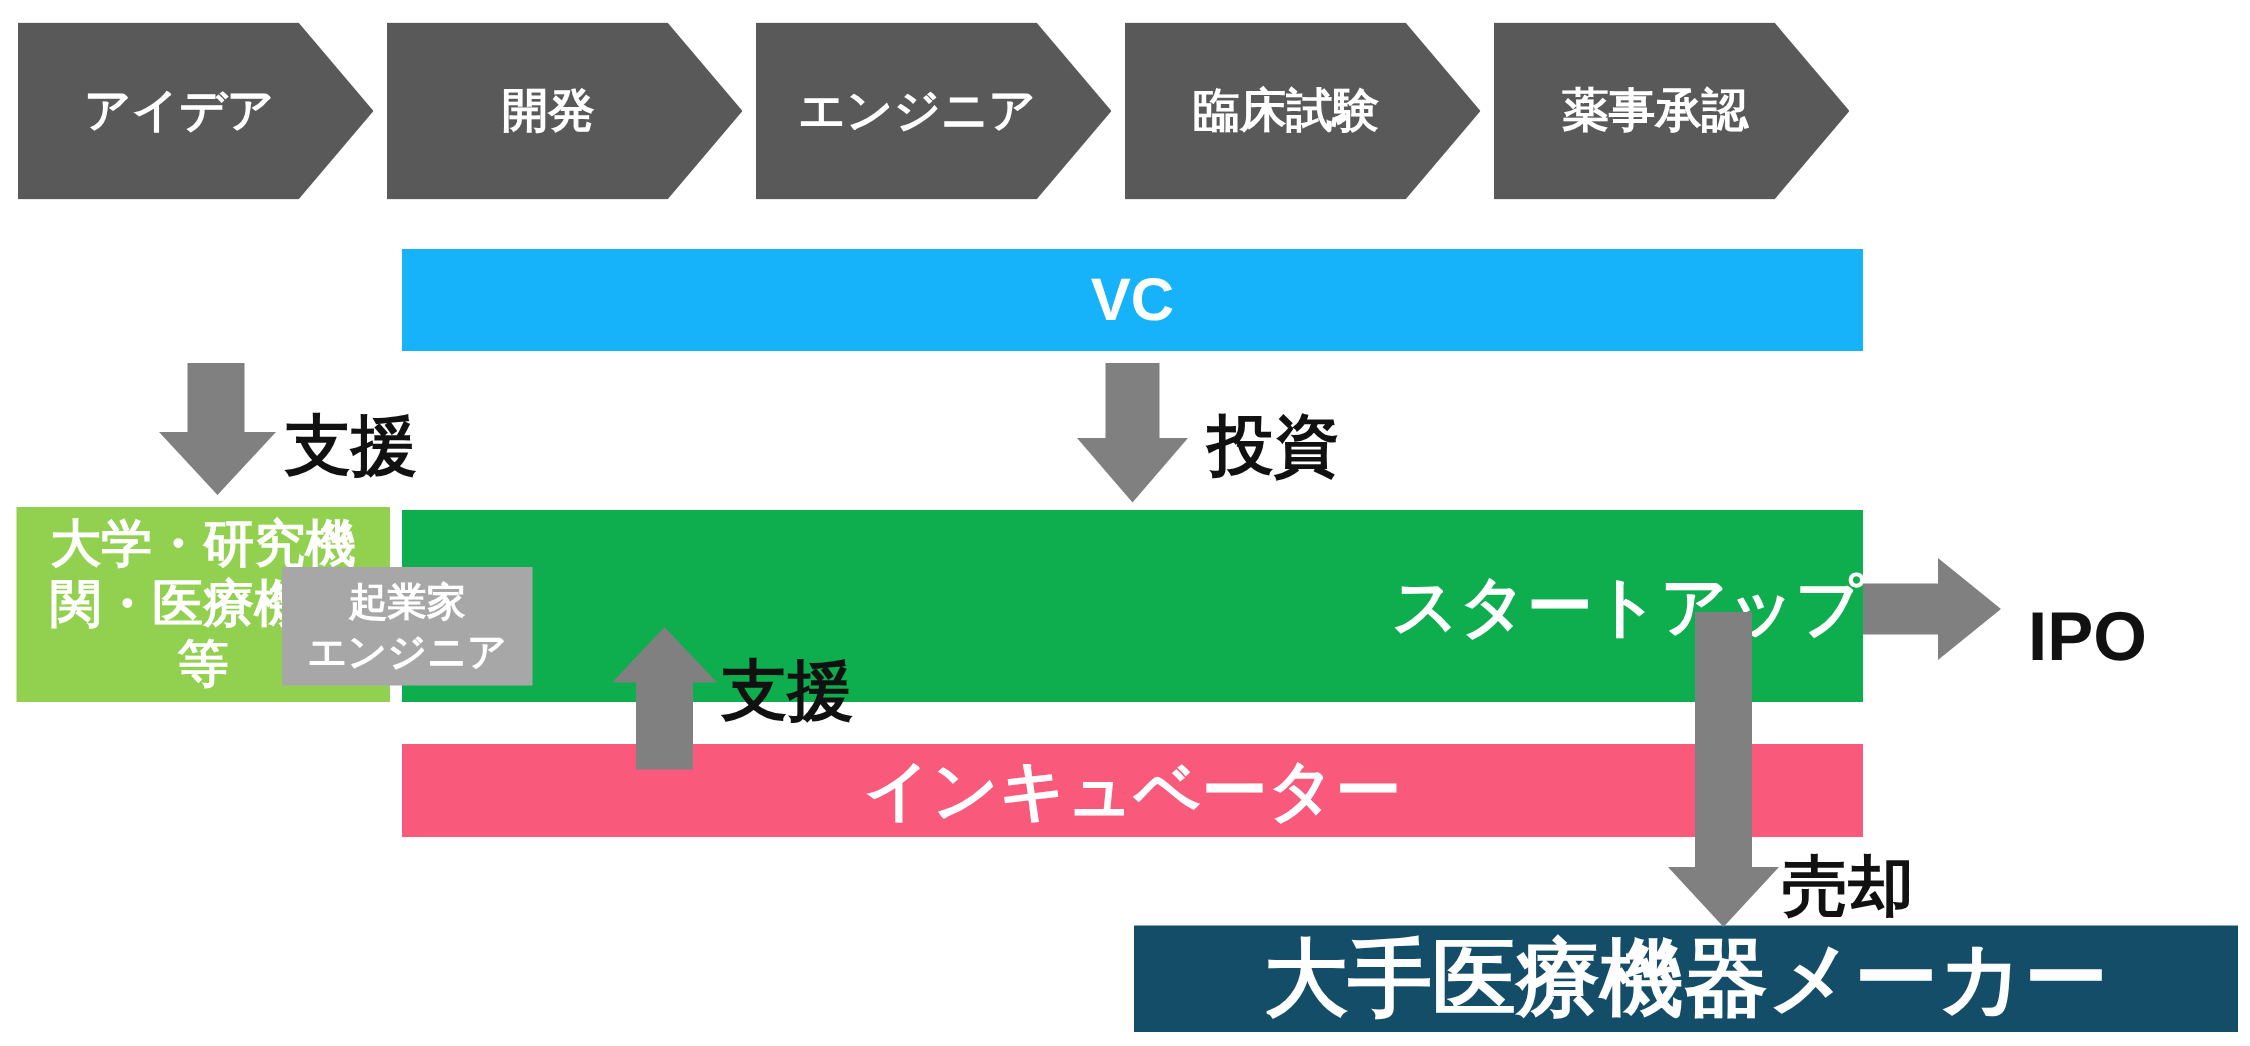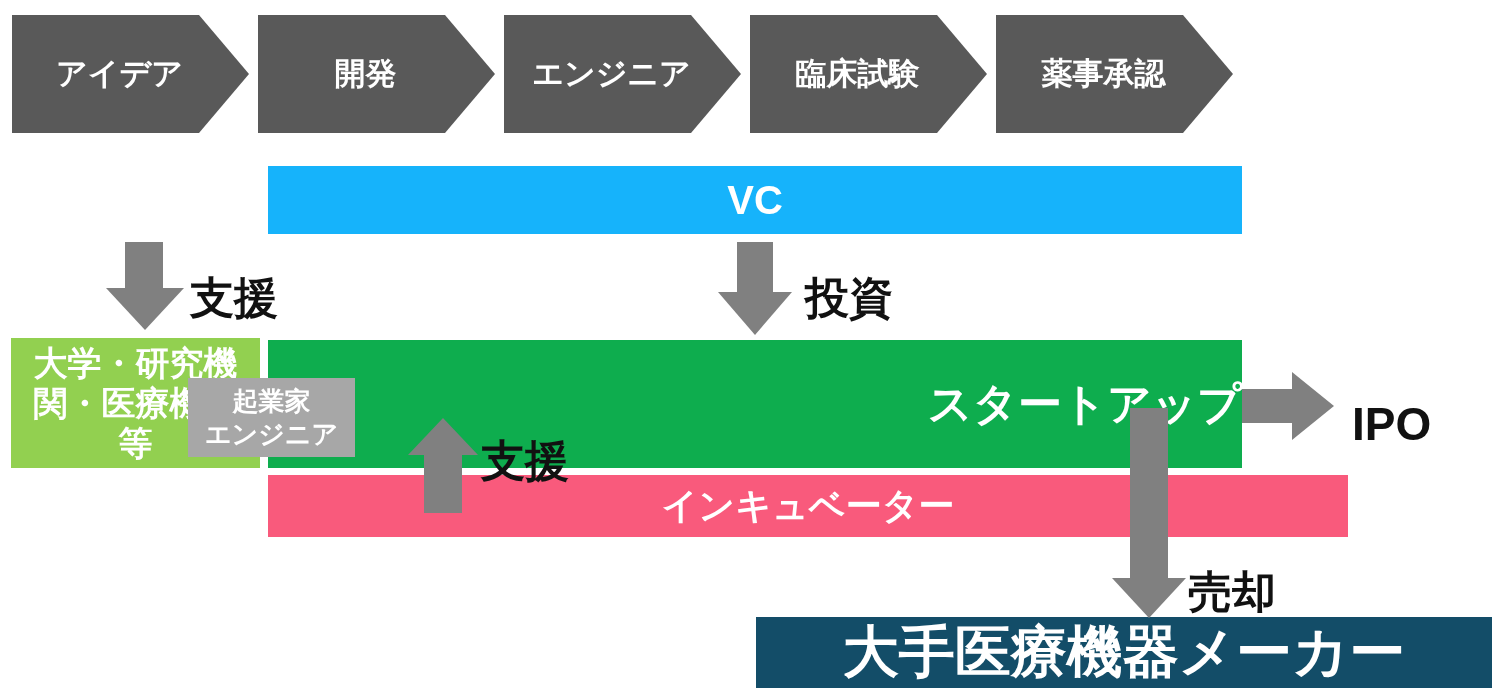--- a/index.html
+++ b/index.html
@@ -65,21 +65,21 @@
 関・医療機関
 等</span>
   </div>
   <div class="box box-green" style="left:268px;top:340px;width:974px;height:128px;font-size:44px;z-index:1">
     <span>スタートアップ</span>
   </div>
   <div class="box box-gray" style="left:188px;top:378px;width:167px;height:79px;font-size:26px;line-height:1.25;z-index:7">
     <span class="preline">起業家
 エンジニア</span>
   </div>
-  <div class="box box-pink" style="left:268px;top:475px;width:1080px;height:62px;font-size:36px;z-index:1">
+  <div class="box box-pink" style="left:268px;top:496px;width:974px;height:62px;font-size:44px;z-index:1">
     <span>インキュベーター</span>
   </div>
   <div class="box box-teal" style="left:756px;top:617px;width:736px;height:71px;font-size:56px;z-index:1">
     <span>大手医療機器メーカー</span>
   </div>
 
   <div class="arrow">
     <div class="shaft" style="left:125px;top:242px;width:38px;height:48px"></div>
     <div class="tri tri-down" style="left:106px;top:288px"></div>
   </div>

